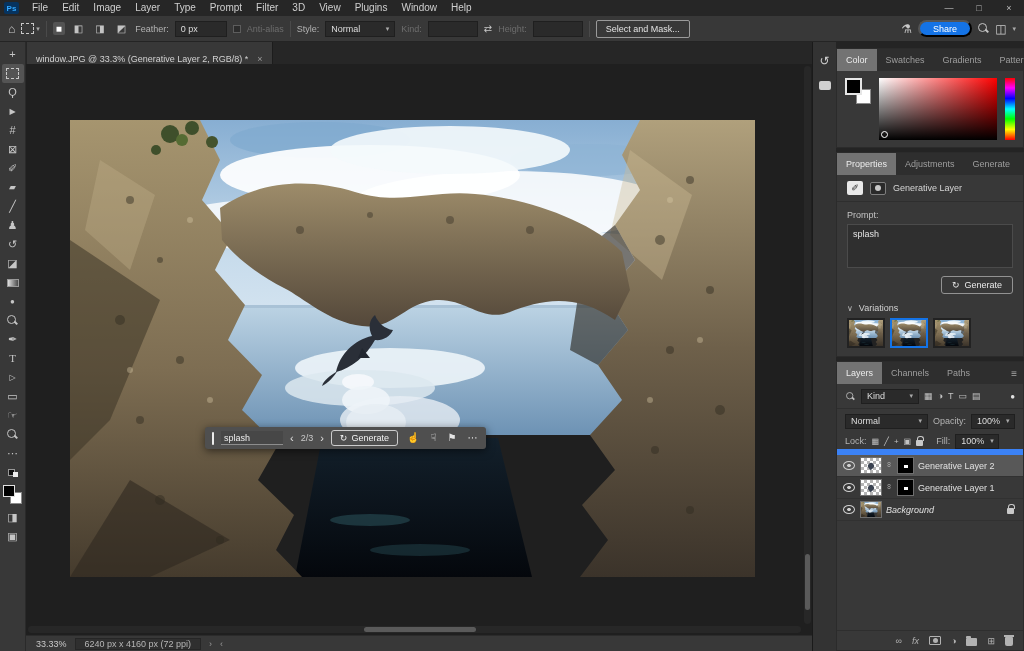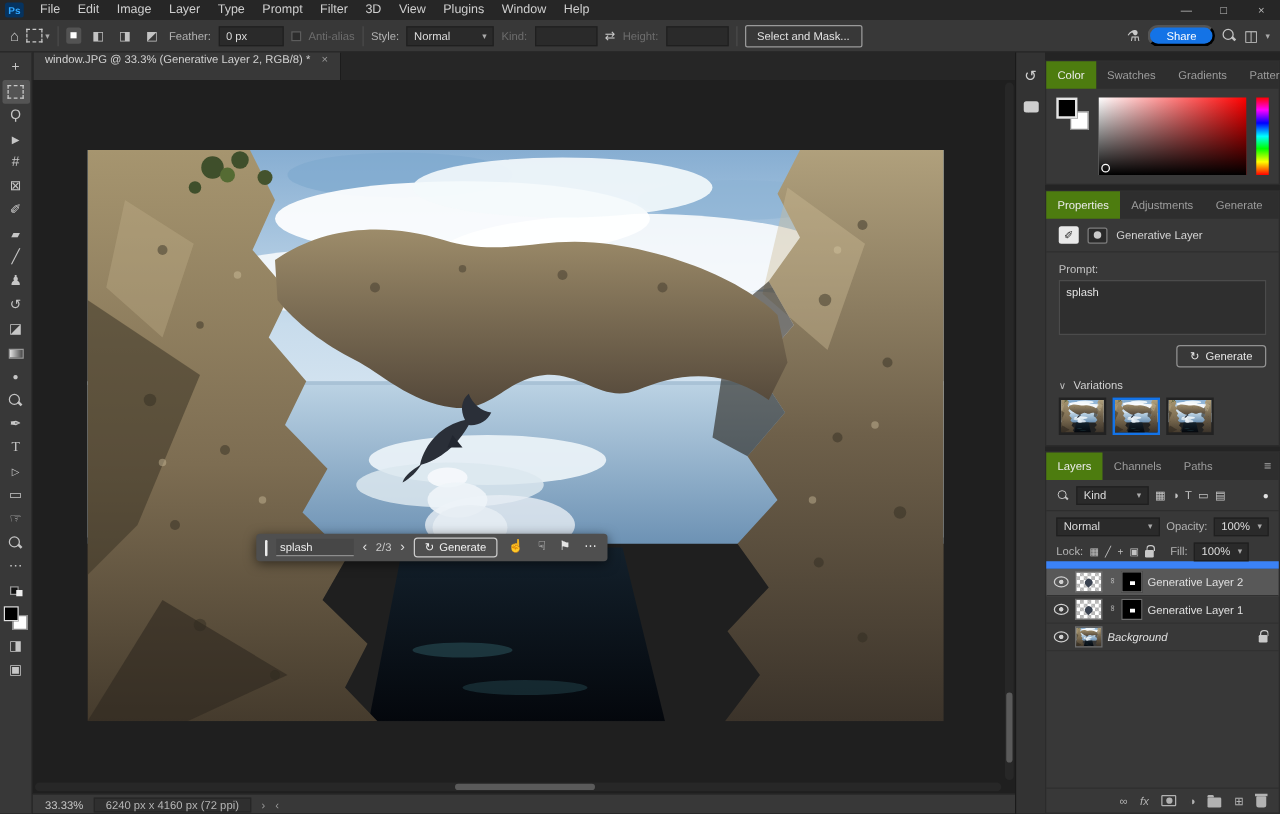--- a/index.html
+++ b/index.html
@@ -41,21 +41,21 @@
 .grad-ico{width:12px;height:8px;background:linear-gradient(90deg,#e0e0e0,#4a4a4a);border:1px solid #999}
 .fgbg{position:relative;width:19px;height:19px;margin-top:8px}
 .fg-swatch{position:absolute;top:0;left:0;width:12px;height:12px;background:#000;border:1px solid #e0e0e0;z-index:2}
 .bg-swatch{position:absolute;bottom:0;right:0;width:12px;height:12px;background:#fff;border:1px solid #8a8a8a}
 .fgbg-mini{width:10px;height:8px;position:relative;margin-top:6px}
 .fgbg-mini::before{content:'';position:absolute;left:0;top:0;width:5px;height:5px;background:#111;border:1px solid #999}
 .fgbg-mini::after{content:'';position:absolute;right:0;bottom:0;width:5px;height:5px;background:#eee}
 
 .canvas-col{flex:1;display:flex;flex-direction:column;min-width:0}
 .tabstrip{height:22px;background:#262626;display:flex;align-items:stretch;padding-left:1px}
-.doc-tab{background:#383838;display:flex;align-items:flex-start;gap:9px;padding:0 9px;font-size:9px;color:#d2d2d2;border-right:1px solid #1c1c1c}
+.doc-tab{background:#383838;display:flex;align-items:flex-end;gap:9px;padding:0 9px;font-size:9px;color:#d2d2d2;border-right:1px solid #1c1c1c}
 .tab-close{color:#9a9a9a;font-size:9px}
 .canvas{flex:1;position:relative;background:#1f1f1f;overflow:hidden}
 .scene-wrap{position:absolute;left:44px;top:56px;width:685px;height:457px}
 
 .genbar{position:absolute;left:179px;top:363px;height:22px;display:flex;align-items:center;background:#4f4f4f;border-radius:3px;box-shadow:0 2px 9px rgba(0,0,0,.55);padding:0 7px;gap:7px;font-size:9px}
 .gen-handle{width:2px;height:13px;background:#ececec;border-radius:1px}
 .gen-input{width:62px;height:14px;background:#474747;border:none;border-bottom:1px solid #8d8d8d;color:#eee;font-size:9px;padding:0 3px;font-family:inherit;outline:none}
 .gen-nav{color:#e0e0e0;font-size:11px;line-height:1}
 .gen-count{color:#c9c9c9}
 .gen-btn{border:1px solid #cccccc;border-radius:3px;height:16px;display:flex;align-items:center;gap:4px;padding:0 8px;color:#f2f2f2;background:transparent;font-size:9px}
@@ -71,21 +71,21 @@
 
 .rightdock{width:212px;display:flex;background:#242424;border-left:1px solid #1a1a1a}
 .iconstrip{width:24px;background:#333;display:flex;flex-direction:column;align-items:center;padding-top:13px;gap:14px}
 .strip-ico{color:#cfcfcf;font-size:12px;line-height:1}
 .bubble{width:12px;height:9px;background:#cfcfcf;border-radius:2px;position:relative}
 .bubble::after{content:'';position:absolute;left:2px;bottom:-3px;border:3px solid transparent;border-top-color:#cfcfcf;border-left-width:2px;border-right-width:2px}
 .panels{width:188px;display:flex;flex-direction:column;padding-top:6px}
 .panel{background:#383838;border:1px solid #2b2b2b}
 .ptabs{height:22px;background:#2e2e2e;display:flex;align-items:stretch;font-size:9px}
 .ptab{padding:0 9px;display:flex;align-items:center;color:#9e9e9e}
-.ptab.active{background:#4d7c0f;color:#ececec}
+.ptab.active{background:#737373;color:#ececec}
 .pmenu{margin-left:auto;padding:0 6px;color:#a8a8a8;display:flex;align-items:center;font-size:10px}
 
 .panel-color{height:100px;margin-bottom:4px}
 .color-body{display:flex;padding:7px 8px;gap:8px}
 .cp-swatches{position:relative;width:26px;height:26px}
 .cp-fg{position:absolute;left:0;top:0;width:17px;height:17px;background:#000;border:2px solid #e6e6e6;z-index:2}
 .cp-bg{position:absolute;right:0;bottom:0;width:15px;height:15px;background:#fff;border:1px solid #8a8a8a}
 .svbox{flex:1;height:62px;background:linear-gradient(to top,#000,rgba(0,0,0,0)),linear-gradient(to right,#fff,#f00);position:relative}
 .svbox::after{content:'';position:absolute;left:2px;bottom:2px;width:5px;height:5px;border:1px solid #fff;border-radius:50%}
 .huestrip{width:10px;height:62px;background:linear-gradient(180deg,#f00 0%,#f0f 16%,#00f 33%,#0ff 50%,#0f0 66%,#ff0 83%,#f00 100%)}

